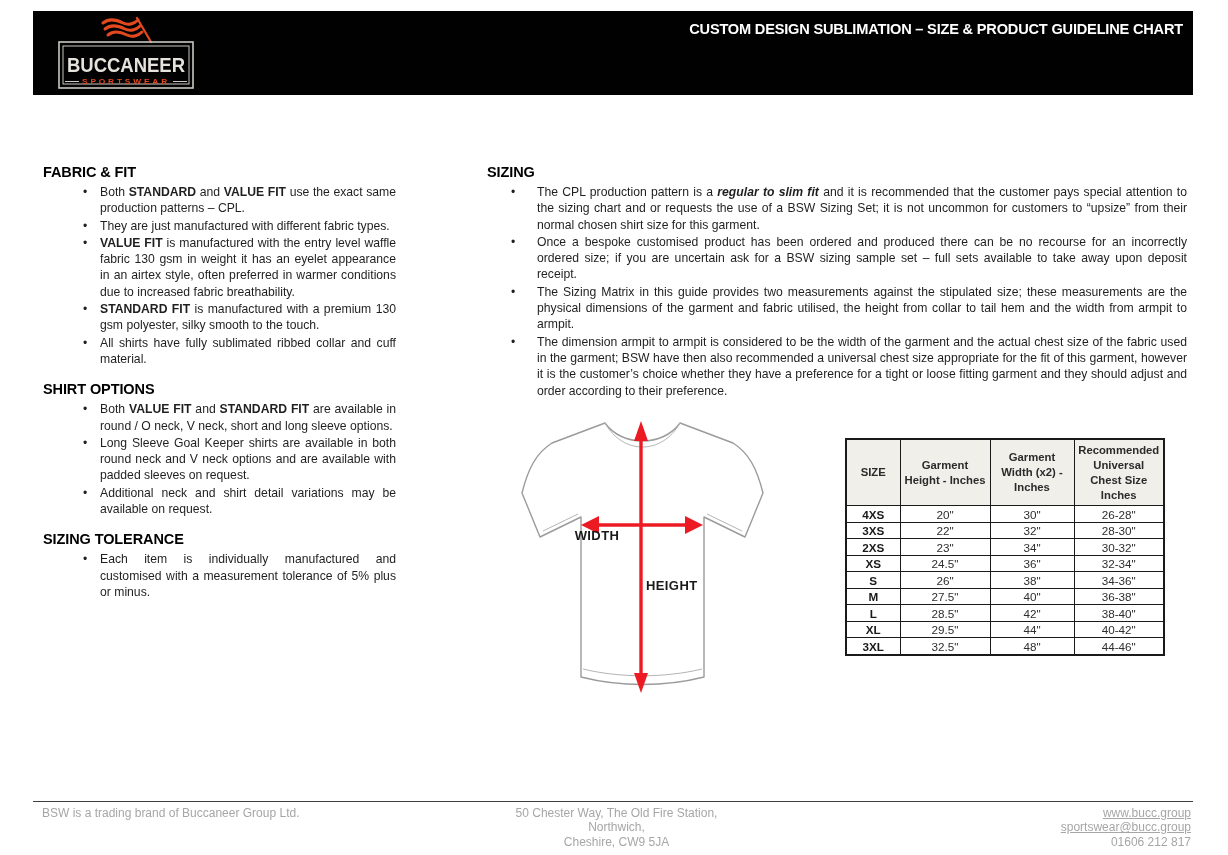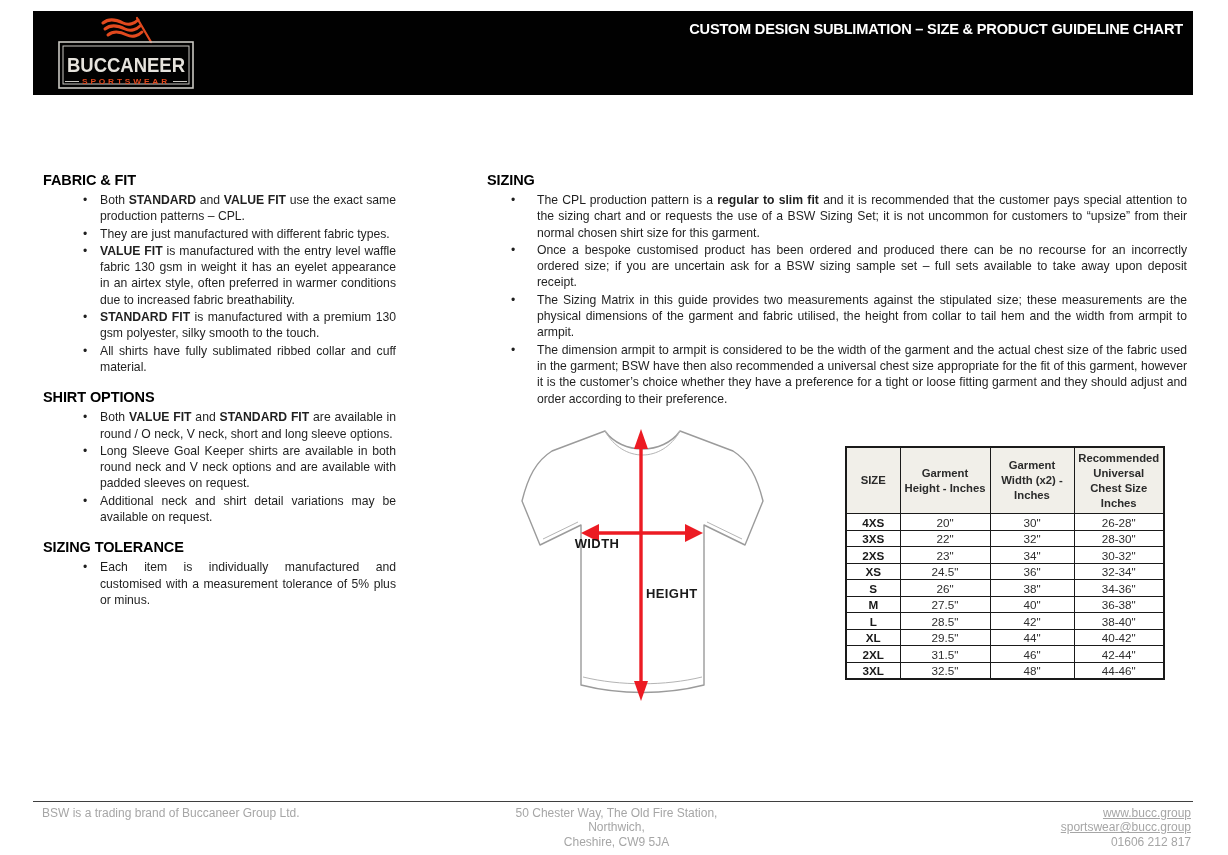--- a/index.html
+++ b/index.html
@@ -10,27 +10,27 @@
   .topbar{position:absolute;left:33px;top:11px;width:1160px;height:84px;background:#010101;}
   .logo{position:absolute;left:18px;top:4px;width:150px;height:80px;}
   .titles{position:absolute;right:10px;top:0;width:940px;text-align:right;color:#ffffff;}
   .t1{margin-top:10px;font-size:14.6px;font-weight:bold;letter-spacing:-0.2px;}
   .t2{margin-top:15px;font-size:17.5px;font-weight:bold;letter-spacing:-0.2px;}
 
   
   #left-col{position:absolute;left:43px;top:156px;width:353px;}
   #right-col{position:absolute;left:487px;top:156px;width:700px;}
   .sec-h{font-size:14.5px;font-weight:bold;color:#000;margin:14px 0 4px 0;letter-spacing:-0.1px;}
-  .sec-h:first-child{margin-top:16px;}
+  .sec-h:first-child{margin-top:8px;}
   .bullet{display:flex;margin-bottom:1px;font-size:12.2px;line-height:16.3px;}
   .bullet .dot{flex:none;margin-left:40px;width:17px;font-size:12.2px;}
   #right-col .bullet .dot{margin-left:24px;width:26px;}
   .btxt{flex:1;text-align:justify;}
   .btxt .b{font-weight:bold;}
-  .btxt .i{}
+  .btxt .i{font-style:italic;}
 
   
   .figure-row{position:relative;height:305px;margin-top:12px;}
   .tshirt{position:absolute;left:18px;top:0;width:285px;height:292px;}
   .shirt-line{fill:#ffffff;stroke:#9b9b9b;stroke-width:1.4;stroke-linejoin:round;}
   .shirt-thin{fill:none;stroke:#b4b4b4;stroke-width:1;}
   .arrow{stroke:var(--arrow-red,#ec1b23);stroke-width:3.4;}
   .arrow-head{fill:var(--arrow-red,#ec1b23);}
   .dim-label{font-family:"Liberation Sans",sans-serif;font-size:13px;font-weight:bold;fill:#1a1a1a;letter-spacing:0.4px;}
 
@@ -233,26 +233,20 @@
               <td>42"</td>
               <td>38-40"</td>
             </tr>
             <tr>
               <td class="size-cell">XL</td>
               <td>29.5"</td>
               <td>44"</td>
               <td>40-42"</td>
             </tr>
             <tr>
-              <td class="size-cell">2XL</td>
-              <td>31.5"</td>
-              <td>46"</td>
-              <td>42-44"</td>
-            </tr>
-            <tr>
               <td class="size-cell">3XL</td>
               <td>32.5"</td>
               <td>48"</td>
               <td>44-46"</td>
             </tr>
           </tbody>
         </table>
     </div>
   </section>
 

